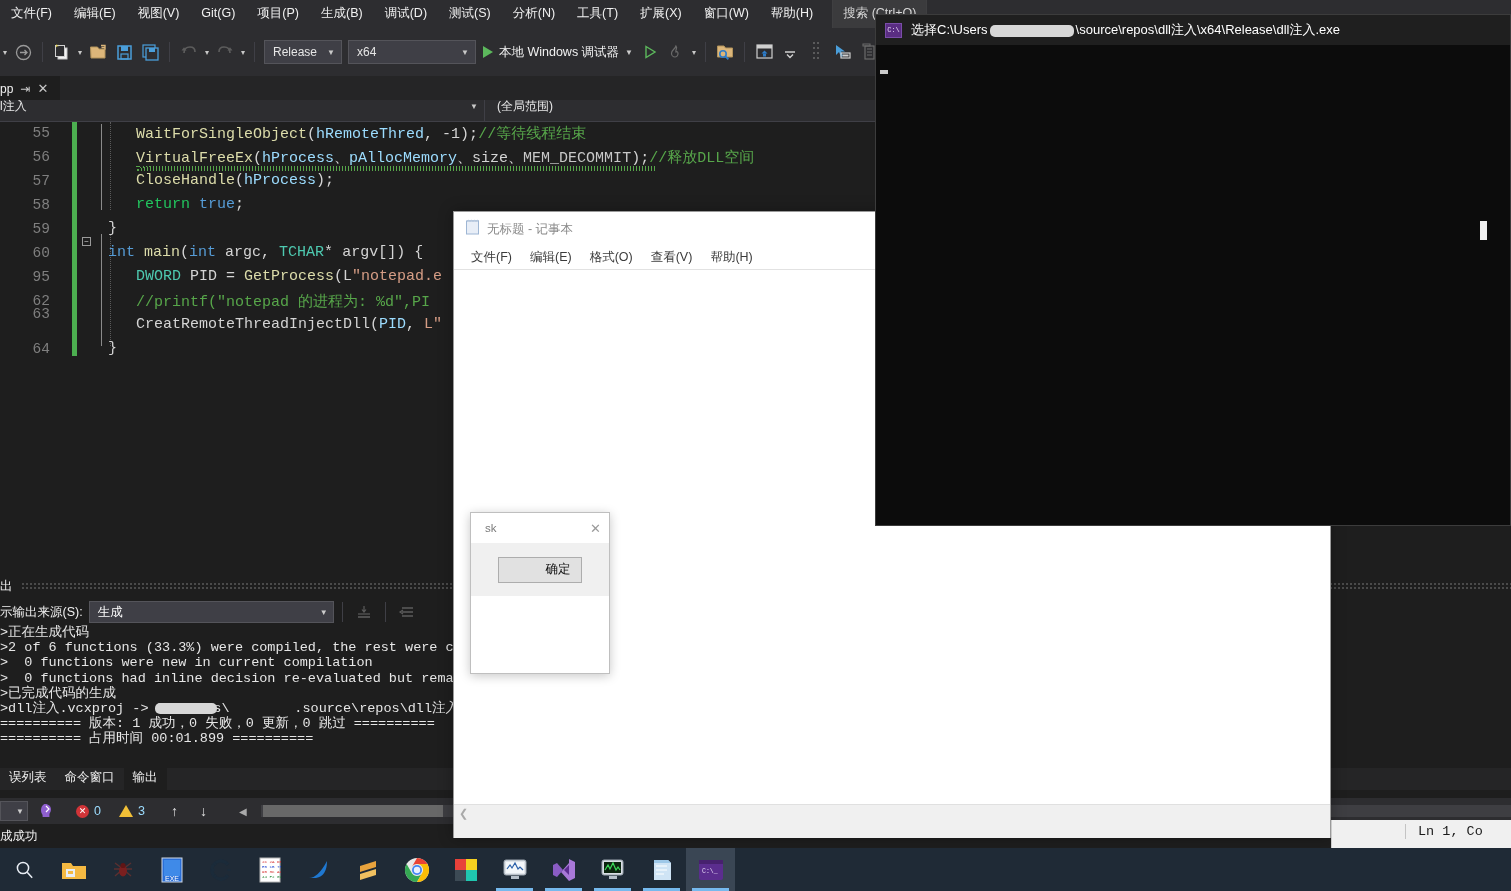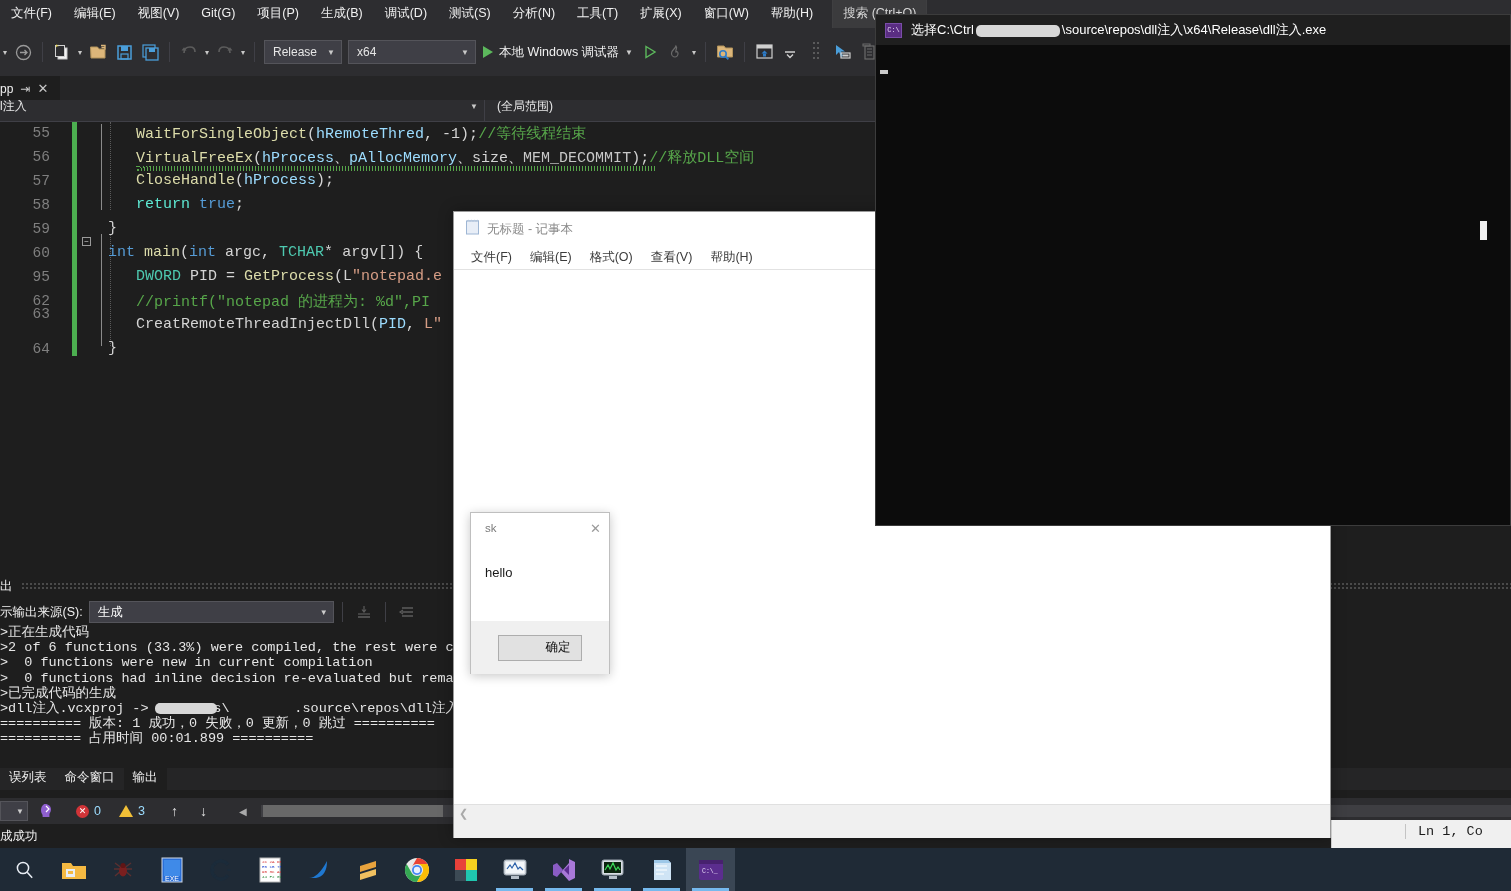--- a/index.html
+++ b/index.html
@@ -85,21 +85,21 @@
     position:absolute; width:50px; text-align:right; color:#7f7f7f;
     font-family:"Liberation Mono", monospace; font-size:14.5px;
   }
   .changebar { position:absolute; left:72px; width:5px; background:#4caf50; }
   .codetext {
     position:absolute; left:108px;
     font-family:"Liberation Mono", monospace; font-size:15px; white-space:pre;
     color:#d4d4d4;
   }
   .k-blue { color:#569cd6; }
-  .k-pink { color:#5eead4;text-align:center; }
+  .k-pink { color:#22c55e;text-align:center; }
   .k-fn   { color:#dcdcaa; }
   .k-var  { color:#9cdcfe; }
   .k-str  { color:#d69d85; }
   .k-com  { color:#57a64a; }
   .k-macro{ color:#c8c8c8; }
   .k-type { color:#4ec9b0; }
   .k-punct{ color:#d4d4d4; }
   .sq2 {
     position:absolute; height:5px;
     background: repeating-radial-gradient(circle at 2px 4px, #57a64a 0 1px, transparent 1.2px 3px);
@@ -567,32 +567,29 @@
       <span class="lt">❮</span>
     </div>
     <div class="np-statusbar"></div>
   </div>
 
   <div id="msgbox">
     <div class="mb-title">
       <span class="t">sk</span>
       <span class="x">✕</span>
     </div>
-    <div class="mb-content">
-      <div class="msg">hello</div>
-    </div>
     <div class="mb-footer">
       <div class="mb-btn">确定</div>
     </div>
   </div>
 
   <div id="console">
     <div class="con-title">
       <span class="con-ico">C:\</span>
-      <span class="t"><span>选择C:\Ctrl</span><span class="redact" style="width:84px;height:12px;vertical-align:middle;margin:0 2px"></span><span>\source\repos\dll注入\x64\Release\dll注入.exe</span></span>
+      <span class="t"><span>选择C:\Users</span><span class="redact" style="width:84px;height:12px;vertical-align:middle;margin:0 2px"></span><span>\source\repos\dll注入\x64\Release\dll注入.exe</span></span>
     </div>
     <div class="con-body">
       <div class="con-cursor1"></div>
       <div class="con-cursor2"></div>
     </div>
   </div>
 
   <div style="position:absolute; left:1413px; top:826px; font-family:'Liberation Mono',monospace; font-size:13px; color:#1b1b1b;">Ln 1, Co</div>
   <div style="position:absolute; left:1331px; top:820px; width:180px; height:28px; background:#f0f0f0; border-left:1px solid #ccc;"></div>
   <div style="position:absolute; left:1405px; top:824px; font-family:'Liberation Mono',monospace; font-size:13.5px; color:#1b1b1b; padding-left:12px; border-left:1px solid #c4c4c4;">Ln 1, Co</div>

